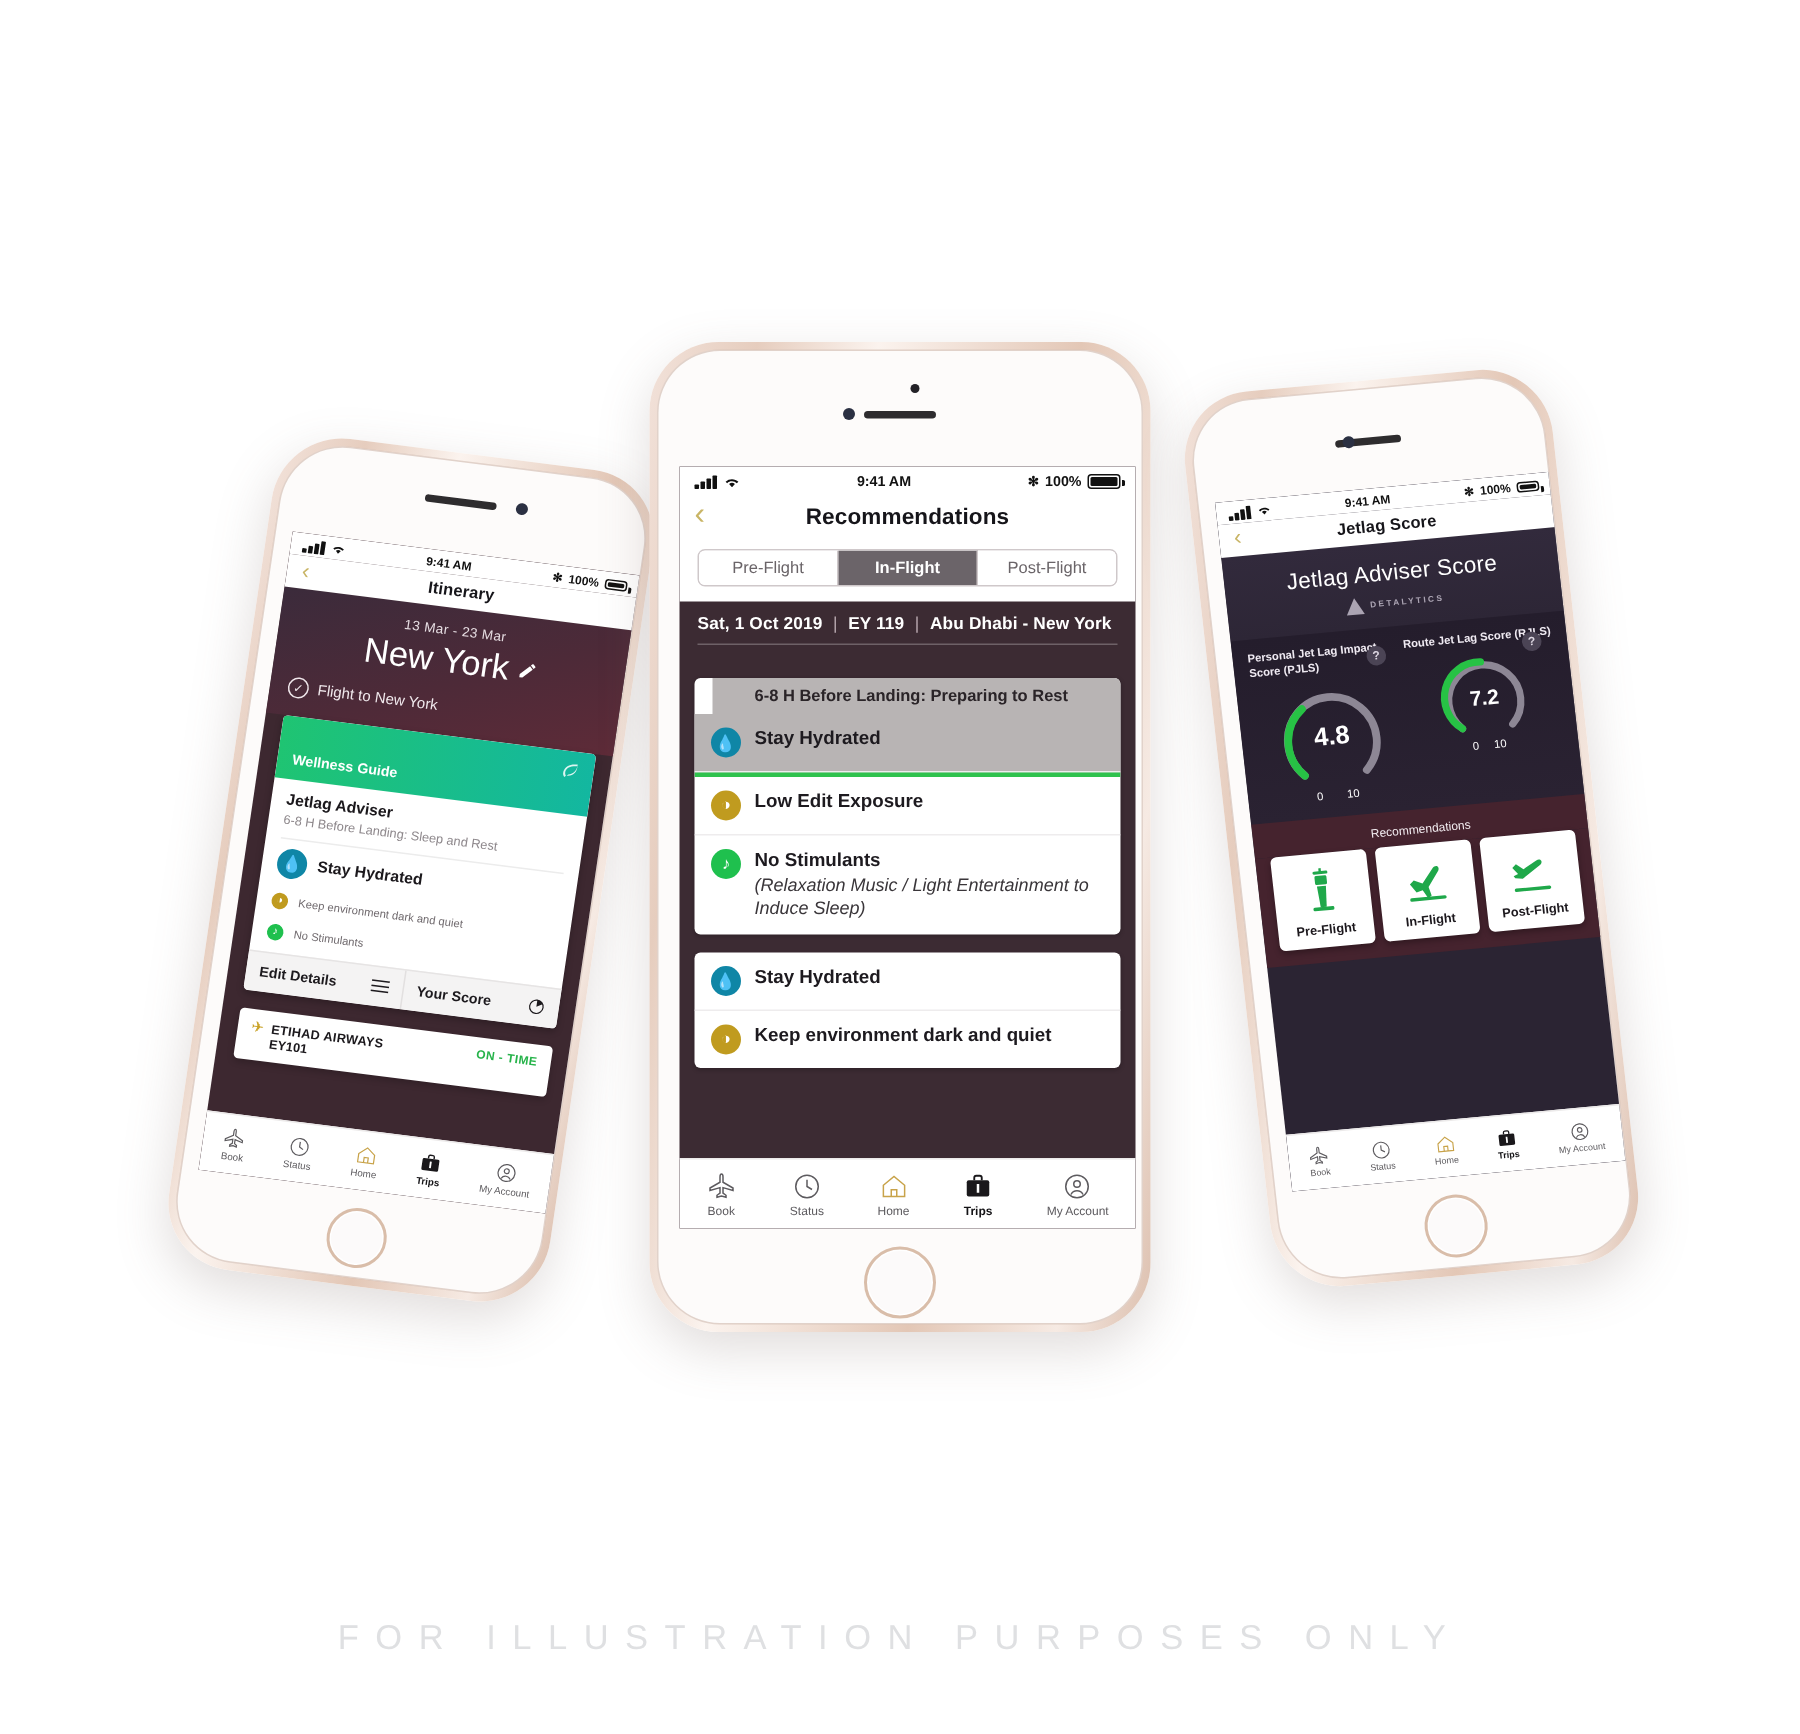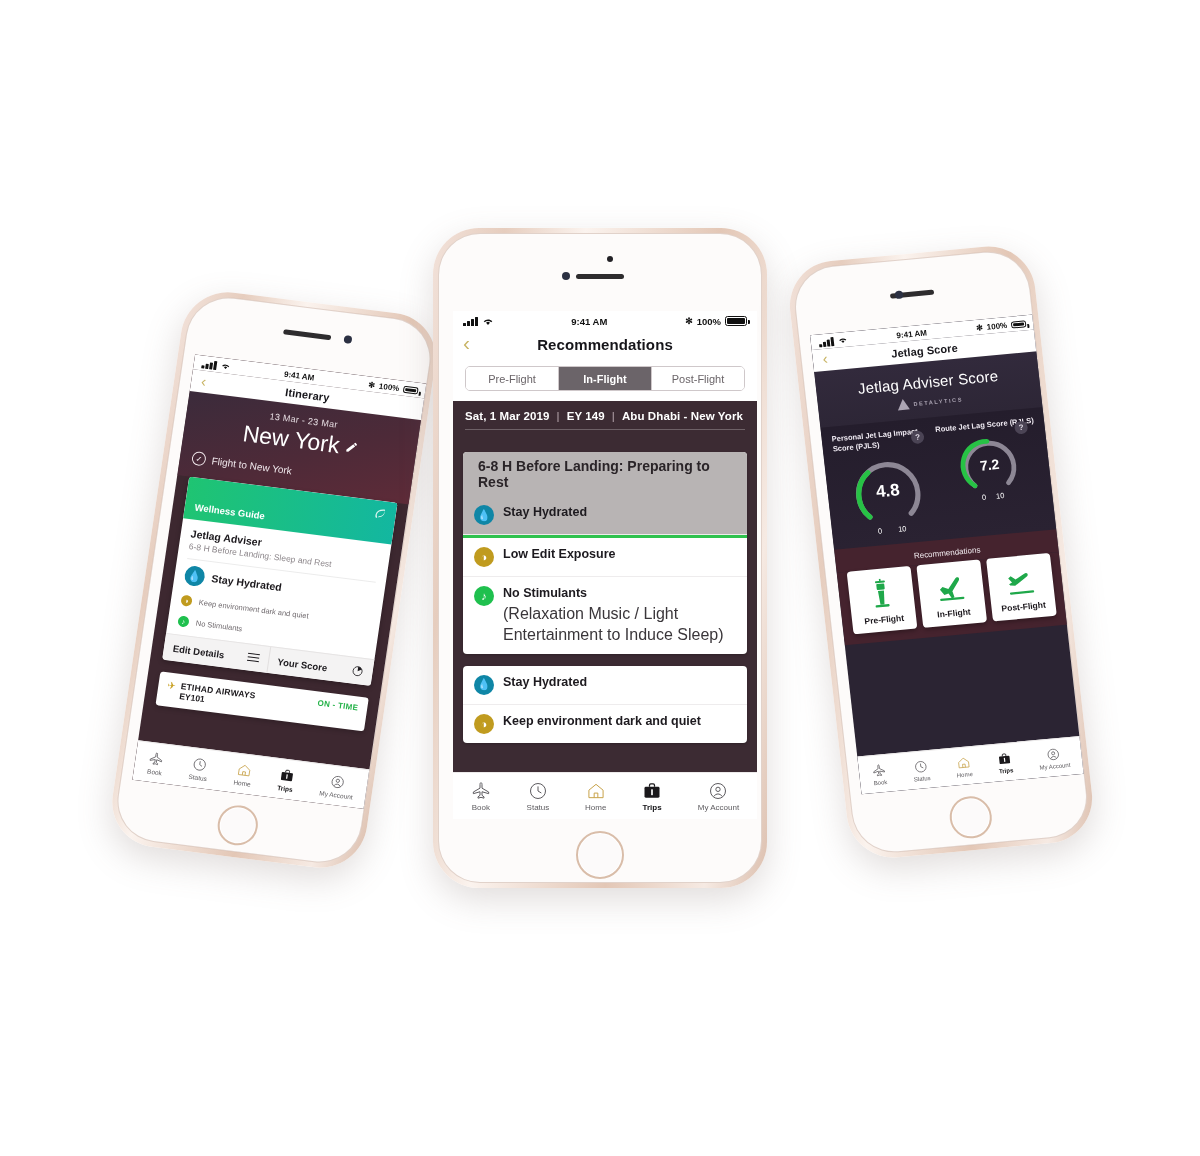--- a/index.html
+++ b/index.html
@@ -99,33 +99,33 @@
   .seg:last-child { border-right:none; }
   .seg.active { background:#6b6469; color:#fff; font-weight:600; }
 
   .flightbar { padding:9px 12px 8px; color:#fff; }
   .flightbar .line1 { font-size:11.5px; font-weight:700; letter-spacing:.1px; display:flex; gap:7px; align-items:center; }
   .flightbar .sep { color:#b9a9b0; font-weight:400; }
   .fb-rule { height:1px; background:rgba(255,255,255,.26); margin:7px 0 6px; }
   .flightbar .desc { font-size:11.5px; line-height:1.34; color:#f1eaee; }
 
   .rec-card { background:#fff; border-radius:4px; margin:8px 10px 0; overflow:hidden; box-shadow:0 1px 3px rgba(0,0,0,.22); }
-  .rec-head { background:#b8b4b4; color:#2a2428; font-size:14px; font-weight:700; padding:6px 15px; }
+  .rec-head { background:#b8b4b4; color:#2a2428; font-size:11px; font-weight:700; padding:6px 28px;margin-left:12px; }
   .rec-head.light { background:#efeeee; }
   .rec-row { display:flex; align-items:flex-start; gap:9px; padding:9px 11px; border-bottom:1px solid #eeeced; }
   .rec-row:last-child { border-bottom:none; }
   .rec-row.dim { background:#b8b4b4; }
   .rec-row.dim + .greenline { display:block; }
   .greenline { display:none; height:2.5px; background:#2fc24e; }
   .dot-ico { width:20px; height:20px; border-radius:50%; flex:none; display:flex; align-items:center; justify-content:center; color:#fff; font-size:11px; }
   .ic-water { background:#0f86a6; }
   .ic-light  { background:#c09b1f; }
   .ic-music  { background:#1fc04e; }
   .rec-title { font-size:12.5px; font-weight:700; color:#1d1a1f; line-height:1.2; }
-  .rec-sub { font-size:16px; color:#3a363a; line-height:1.32; margin-top:2px; }
+  .rec-sub { font-size:12px; color:#3a363a; line-height:1.32; margin-top:2px;font-style:italic; }
 
   
   #phone-left { left:146px; top:300px; width:256px; height:560px;
     transform: rotate(8.4deg) skewY(-1.2deg); transform-origin: 50% 50%; }
   #phone-left .screen { left:11px; top:60px; width:234px; height:430px; }
   #screen-left { background:#3d2830; }
 
   .hero { background:linear-gradient(160deg,#3b2b3b 0%,#4d2a38 55%,#5e2b38 100%); padding:10px 12px 12px; }
   .hero-dates { text-align:center; font-size:9px; color:#e7dee3; letter-spacing:.3px; }
   .hero-city { text-align:center; font-size:23px; color:#fff; font-weight:400; margin-top:2px; display:flex; align-items:center; justify-content:center; gap:6px; }
@@ -366,23 +366,23 @@
         <div class="seg-wrap">
           <div class="segmented">
             <div class="seg">Pre-Flight</div>
             <div class="seg active">In-Flight</div>
             <div class="seg">Post-Flight</div>
           </div>
         </div>
 
         <div class="flightbar">
           <div class="line1">
-            <span>Sat, 1 Mar 2019</span>
+            <span>Sat, 1 Oct 2019</span>
             <span class="sep">|</span>
-            <span>EY 149</span>
+            <span>EY 119</span>
             <span class="sep">|</span>
             <span>Abu Dhabi - New York</span>
           </div>
           <div class="fb-rule"></div>
         </div>
 
         <div class="rec-card">
           <div class="rec-head">6-8 H Before Landing: Preparing to Rest</div>
           <div class="rec-row dim">
             <span class="dot-ico ic-water">💧</span>
@@ -602,13 +602,14 @@
               </svg>
             <span class="tab-label" style="font-size:6px;">My Account</span>
           </div>
         </div>
       </div>
 
       <div class="home-btn" style="left:50%;top:540px;width:42px;height:42px;margin-left:-21px;"></div>
     </div>
   </div>
 
+  <div class="watermark">FOR ILLUSTRATION PURPOSES ONLY</div>
 </div>
 
 </body></html>

